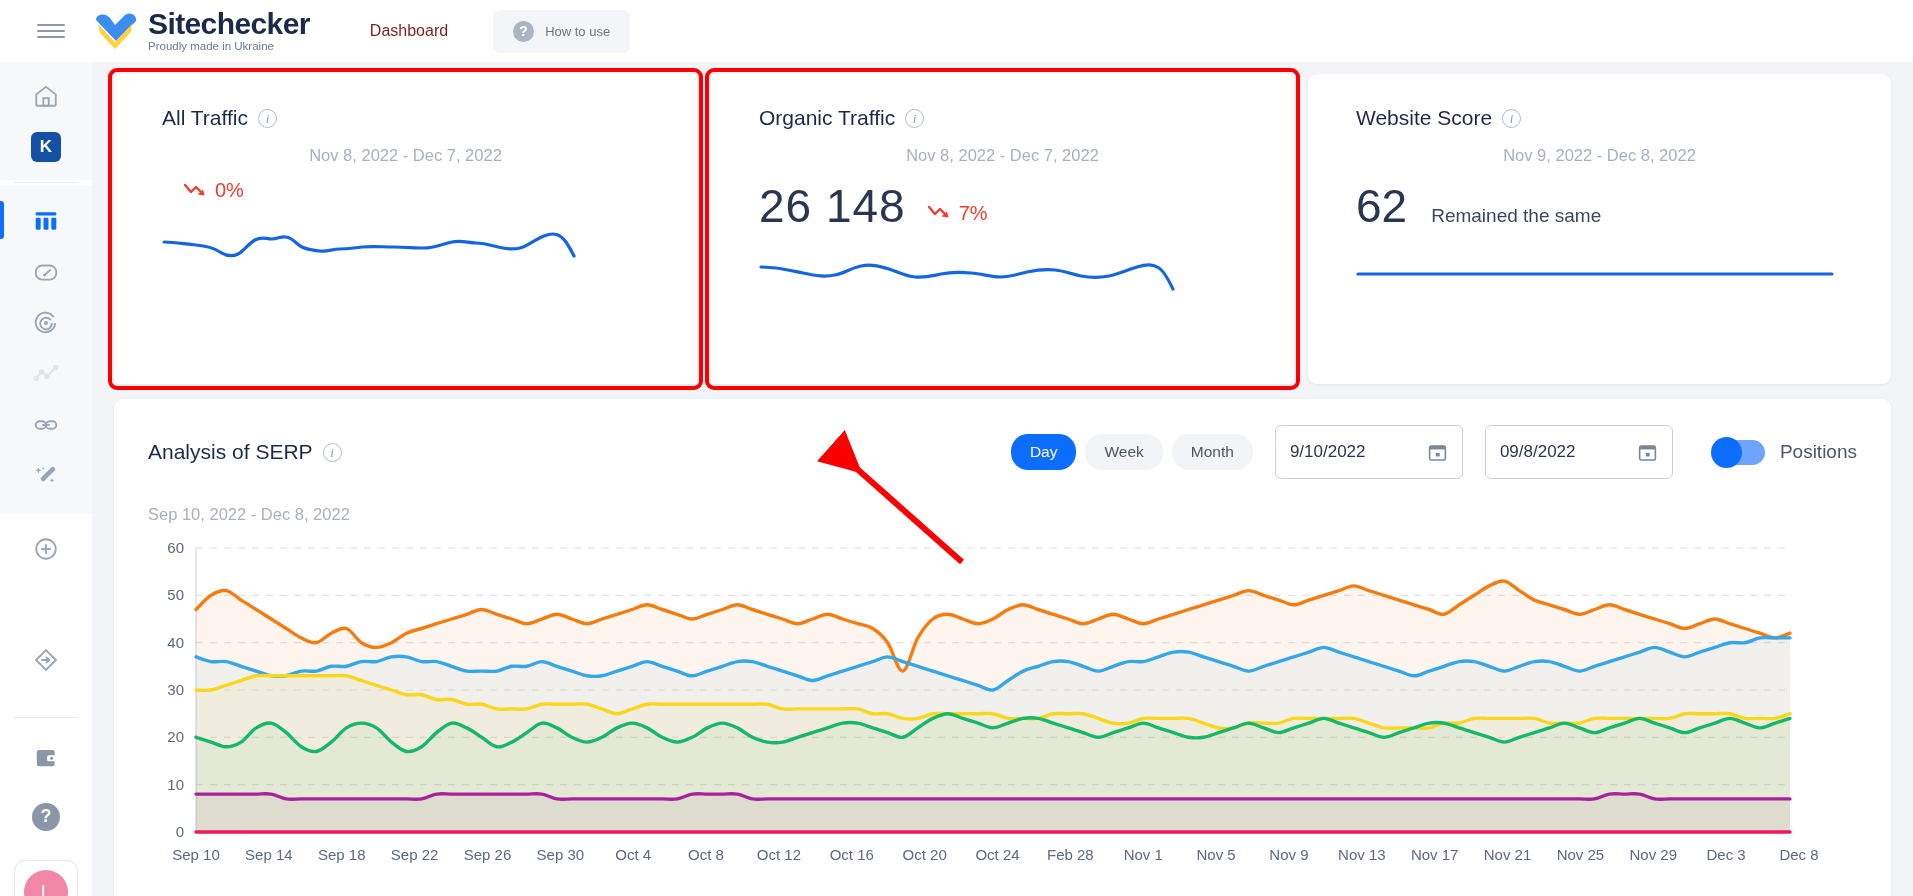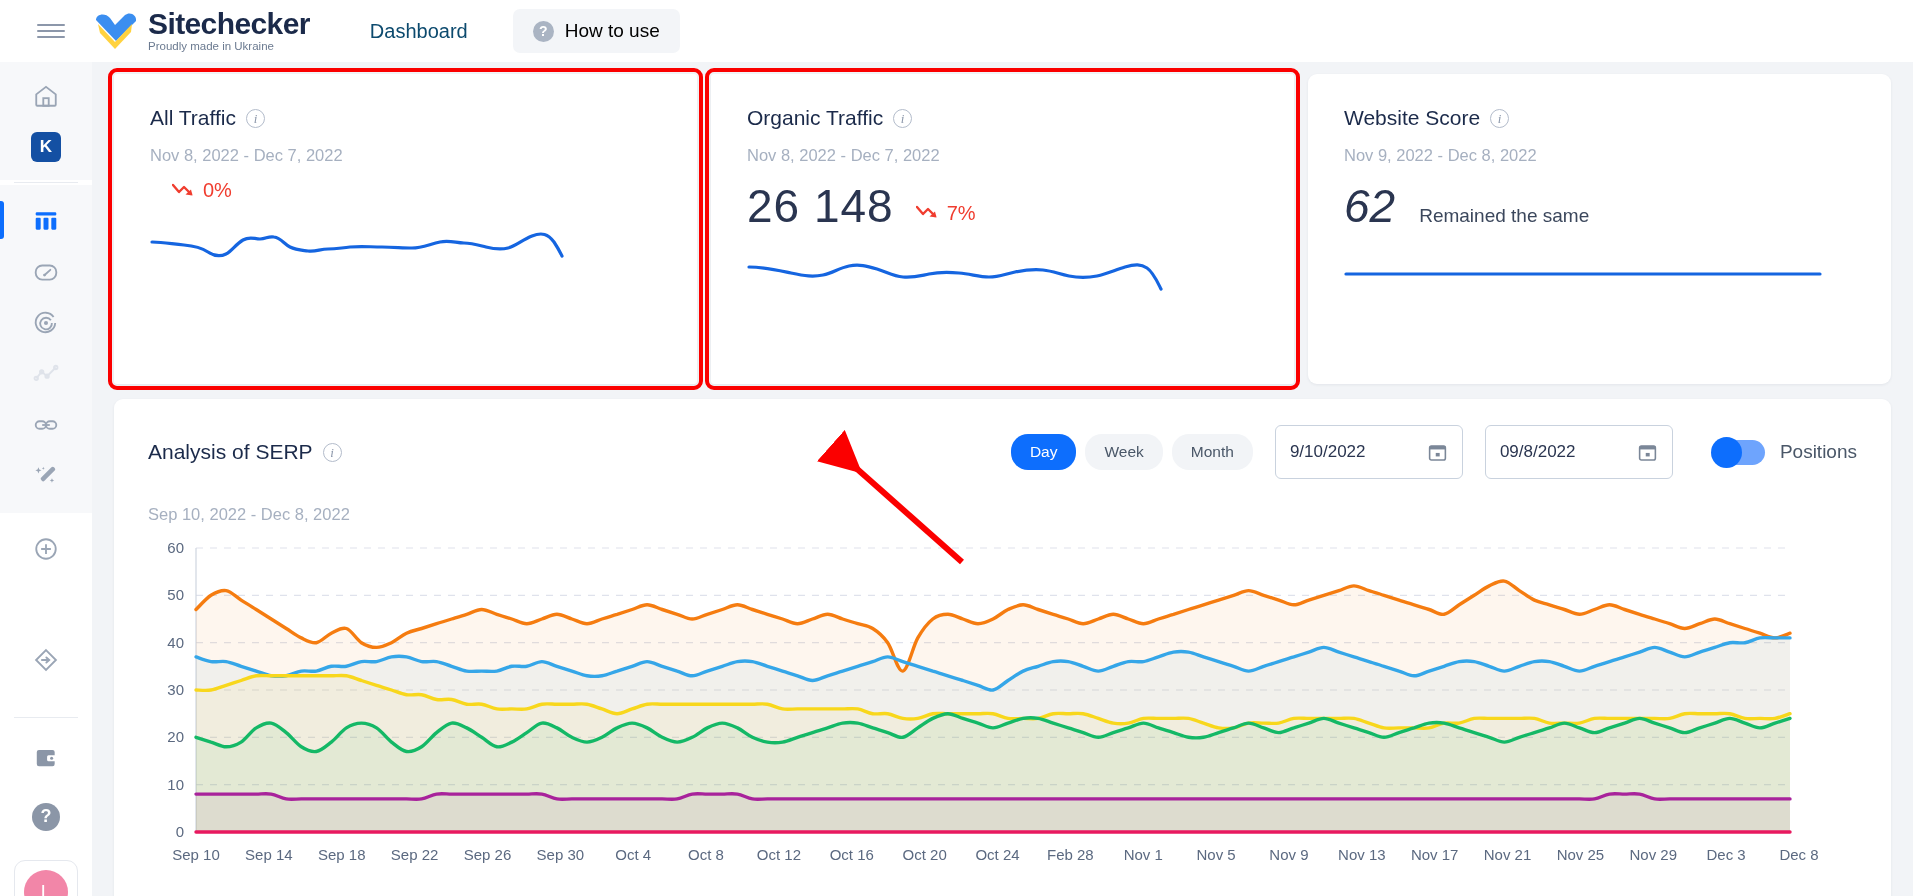--- a/index.html
+++ b/index.html
@@ -20,32 +20,32 @@
   .burger { width: 62px; display: flex; align-items: center; justify-content: center;
             margin-left: 20px; cursor: pointer; }
   .burger span { display: block; width: 28px; height: 2.6px; background: #8c97aa;
                  border-radius: 2px; margin: 3.4px 0; }
   .brand { display: flex; align-items: center; margin-left: 10px; }
   .brand-mark { width: 46px; height: 40px; margin-right: 10px; }
   .brand-text { line-height: 1; }
   .brand-name { font-size: 30px; font-weight: bold; color: #1b2a4a; letter-spacing: -0.6px; }
   .brand-sub { font-size: 11.5px; color: #6b7a90; margin-top: 2px; }
   .nav-dashboard {
-    margin-left: 60px; font-size: 20px; color: #0c4a6e; cursor: pointer;
+    margin-left: 60px; font-size: 16px; color: #7f1d1d; cursor: pointer;
   }
   .howto {
     margin-left: 45px; background: #f3f5f8; border-radius: 7px;
     padding: 11px 20px; display: flex; align-items: center; cursor: pointer;
   }
   .howto-q {
     width: 21px; height: 21px; border-radius: 50%; background: #aab4c3;
     color: #fff; font-size: 14px; font-weight: bold; display: flex;
     align-items: center; justify-content: center; margin-right: 11px;
   }
-  .howto-label { font-size: 19px; color: #000000; }
+  .howto-label { font-size: 13px; color: #737373; }
 
   
   .sidebar {
     position: absolute; top: 62px; left: 0; width: 92px; height: 834px;
     background: #ffffff; z-index: 25;
   }
   .side-group {
     background: #f7f8fa; width: 92px; position: relative;
   }
   .side-item {
@@ -75,39 +75,39 @@
 
   
   .main {
     position: absolute; top: 62px; left: 92px; width: 1821px; height: 834px;
     background: #f2f4f7; padding: 12px 22px 0 22px;
   }
 
   .cards-row { display: flex; gap: 14px; }
   .card {
     background: #ffffff; border-radius: 9px; flex: 1; height: 310px;
-    padding: 32px 36px; position: relative;
+    padding: 32px 48px; position: relative;
     box-shadow: 0 1px 3px rgba(30,45,70,0.07);
   }
   .card-title-row { display: flex; align-items: center; }
   .card-title { font-size: 21px; color: #1b2a4a; }
   .info-i {
     width: 19px; height: 19px; border-radius: 50%; border: 1.6px solid #b3bccb;
     color: #8c97aa; font-size: 13px; font-style: italic; font-family: "Liberation Serif", serif;
     display: flex; align-items: center; justify-content: center;
     margin-left: 10px; cursor: pointer; line-height: 1;
   }
-  .card-range { font-size: 16.5px; color: #a6b0c0; margin-top: 16px; }
+  .card-range { font-size: 16.5px; color: #a6b0c0; margin-top: 16px; text-align: center; }
   .card-value-row { display: flex; align-items: baseline; margin-top: 14px; }
   .card-value { font-size: 46px; color: #2a3550; font-weight: 300; letter-spacing: 1px; }
   .card-delta { display: flex; align-items: center; margin-left: 22px; }
   .card-delta-txt { font-size: 20px; color: #f03d2f; margin-left: 7px; }
   .card-spark { margin-top: 22px; }
   .card-score-row { display: flex; align-items: baseline; margin-top: 14px; }
-  .card-score { font-size: 46px; color: #2a3550; font-weight: 300; font-style: italic; }
+  .card-score { font-size: 46px; color: #2a3550; font-weight: 300; }
   .card-score-label { font-size: 19px; color: #3b475c; margin-left: 24px; }
 
   .hl-red { outline: 4px solid #fb0000; outline-offset: 2px; border-radius: 3px; }
 
   
   .serp {
     background: #fff; border-radius: 9px; margin-top: 15px; height: 700px;
     padding: 26px 34px; position: relative;
     box-shadow: 0 1px 3px rgba(30,45,70,0.07);
   }

